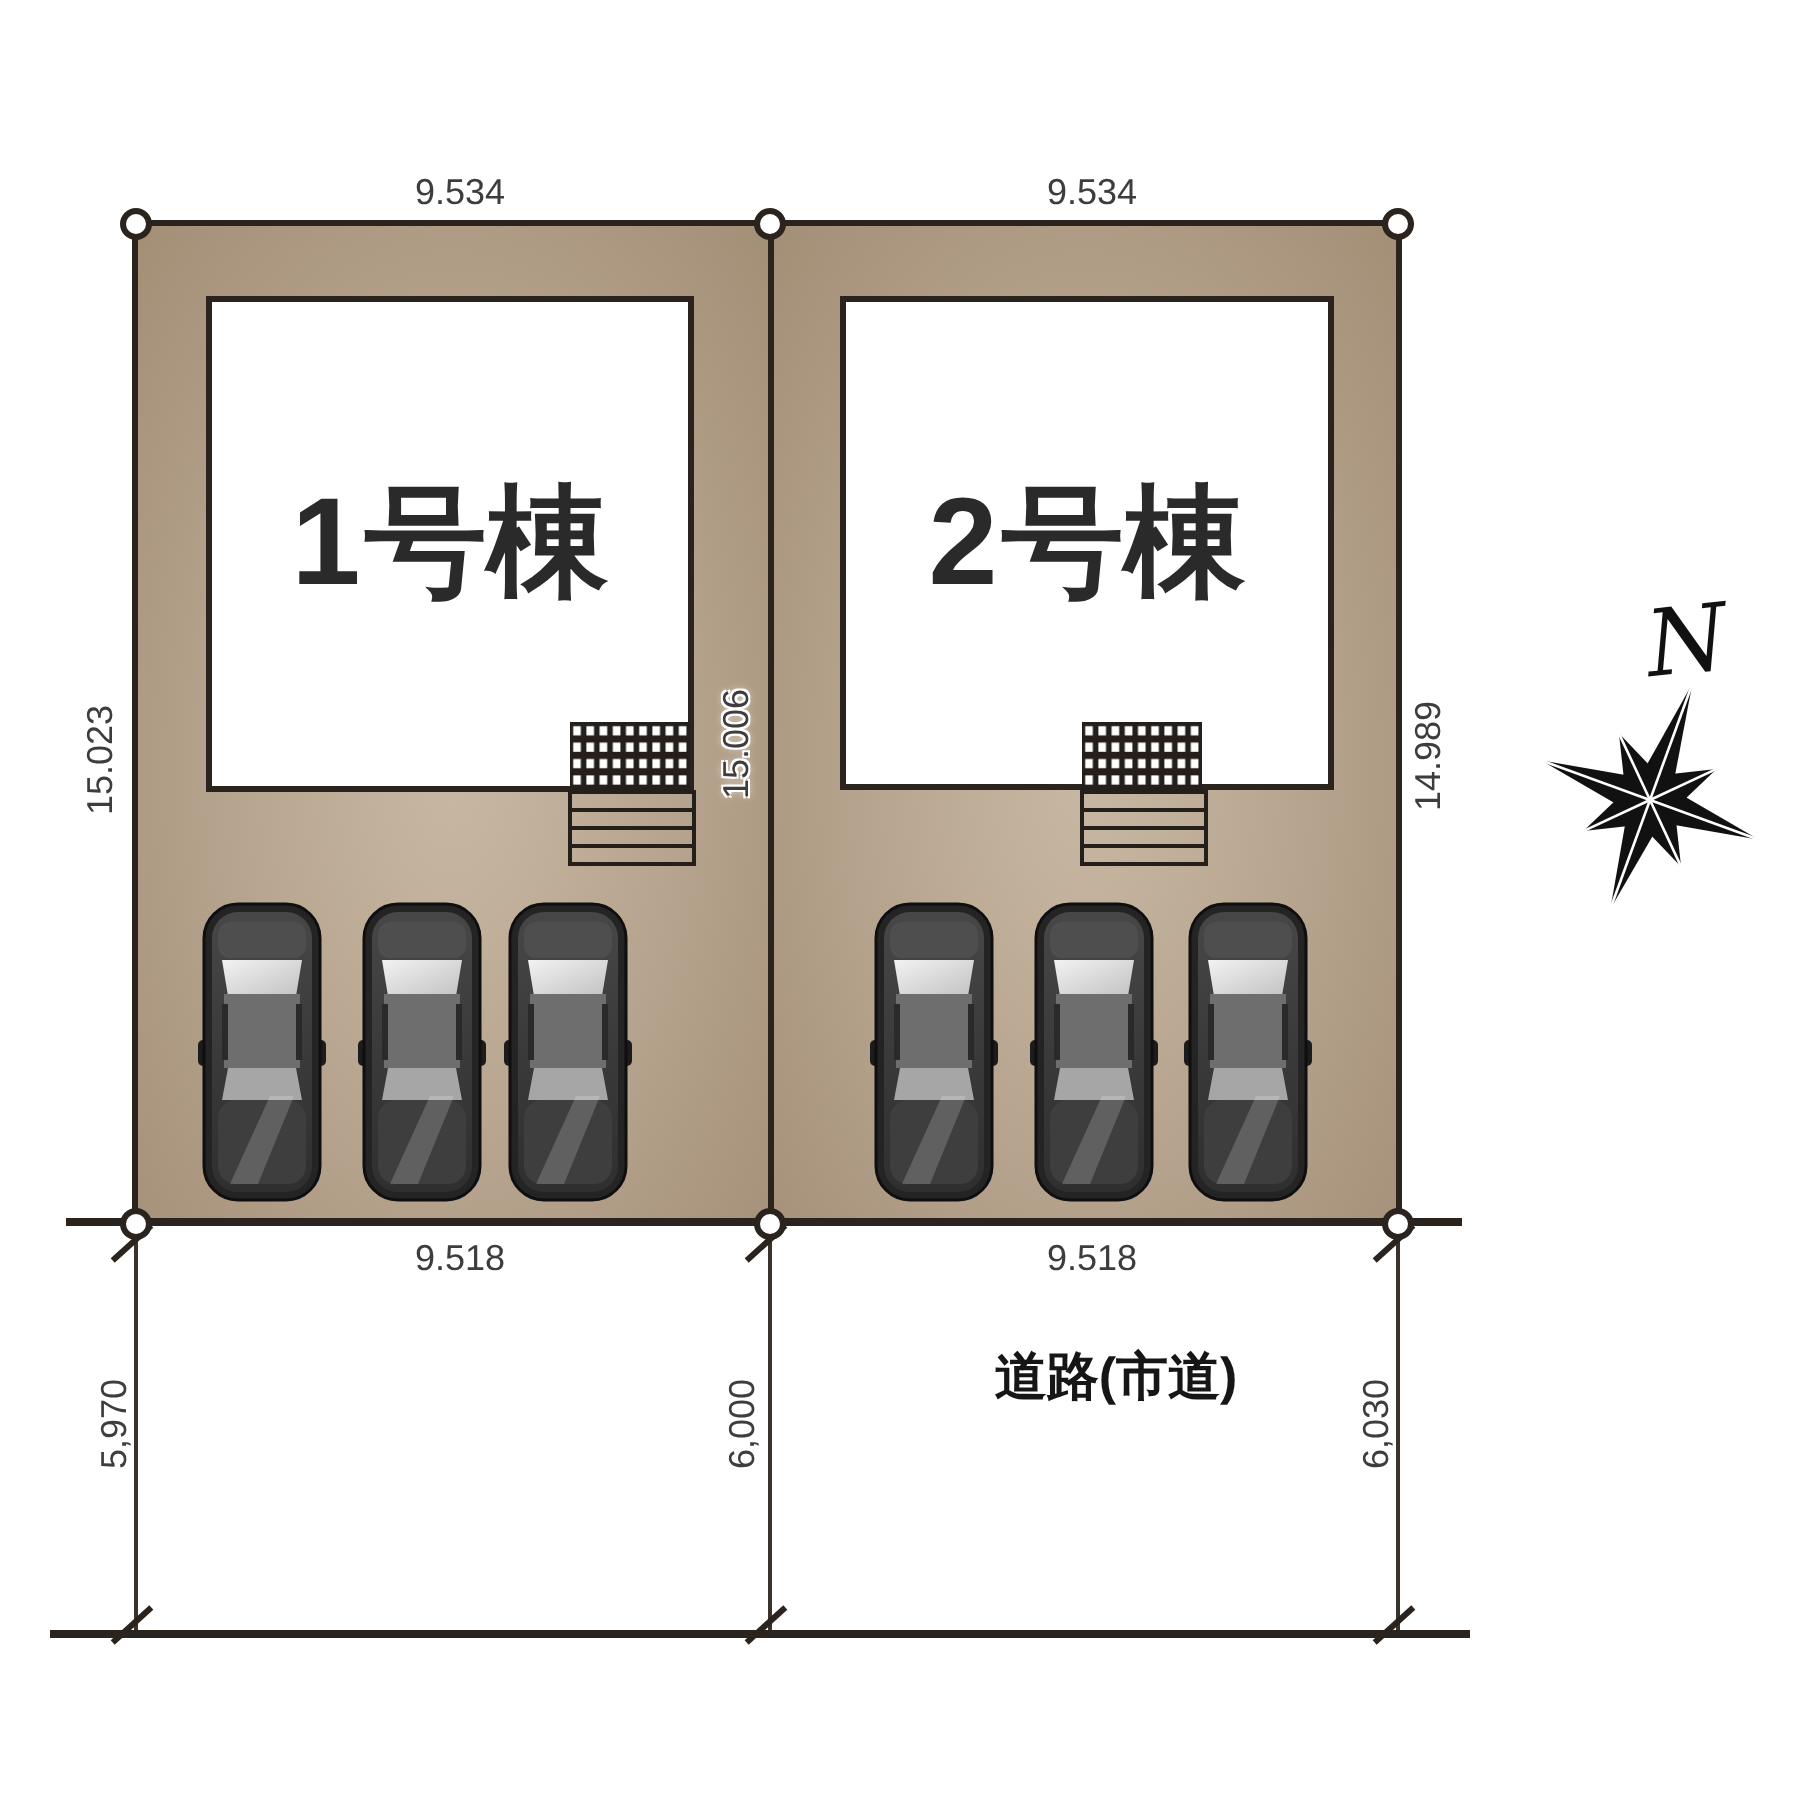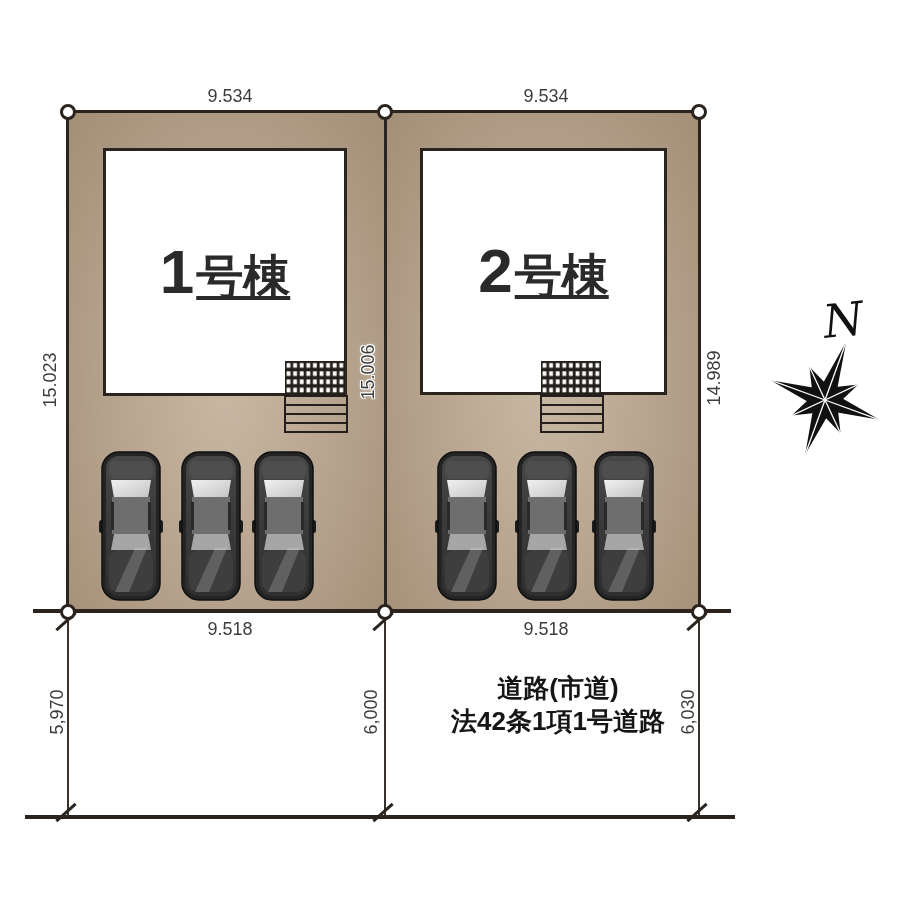--- a/index.html
+++ b/index.html
@@ -14,21 +14,21 @@
         background:radial-gradient(ellipse at 50% 55%, #c8b8a3 0%, #b5a28c 55%, #a38e76 100%);}
   #plot-1{width:315px;border-right:3px solid #2b241e;}
   #plot-2{flex:1;}
   
   .building{position:absolute;background:#ffffff;border:3px solid #2b241e;
             display:flex;align-items:center;justify-content:center;}
   #building-1{left:103px;top:148px;width:238px;height:242px;}
   #building-2{left:420px;top:148px;width:241px;height:241px;}
   .bldg-label{color:#2a2a2a;font-weight:600;white-space:nowrap;display:flex;align-items:baseline;}
   .bldg-num{font-size:62px;letter-spacing:2px;}
-  .bldg-suffix{font-size:47px;text-decoration:underline;}
+  .bldg-suffix{font-size:61px;}
   
   .corner{position:absolute;width:10px;height:10px;border-radius:50%;
           background:#ffffff;border:3px solid #2b241e;}
   
   .hline{position:absolute;background:#2b241e;}
   .vline{position:absolute;width:2px;background:#3a332c;}
   .tick{position:absolute;width:26px;height:3px;background:#2b241e;transform:rotate(-42deg);}
   
   .dim{position:absolute;font-size:18px;color:#3d3d3d;text-align:center;width:90px;}
   .rlabel{position:absolute;width:96px;height:20px;line-height:20px;text-align:center;
@@ -171,21 +171,20 @@
   <div class="rlabel" style="left:2px;top:370px">15.023</div>
   <div class="rlabel halo" style="left:320px;top:362px">15.006</div>
   <div class="rlabel" style="left:666px;top:368px">14.989</div>
 
   <div class="rlabel" style="left:9px;top:702px">5,970</div>
   <div class="rlabel" style="left:323px;top:702px">6,000</div>
   <div class="rlabel" style="left:640px;top:702px">6,030</div>
 
   <div id="road-label">
     <div>道路(市道)</div>
-    <div>法42条1項1号道路</div>
   </div>
 
   <svg id="compass" viewBox="0 0 145 185">
     <text x="93" y="48" text-anchor="middle" font-family="DejaVu Serif, serif" font-style="italic" font-size="46" fill="#111" transform="rotate(-6 93 48)">N</text>
     <g transform="translate(73,112) rotate(20)" stroke="none" fill="#111">
       <path d="M0,-62 L-8,-13 L0,0 L8,-13 Z"></path>
       <path d="M58,0 L13,-8 L0,0 L13,8 Z"></path>
       <path d="M0,58 L-8,13 L0,0 L8,13 Z"></path>
       <path d="M-58,0 L-13,-8 L0,0 L-13,8 Z"></path>
       <path d="M26,-26 L3.5,-14.9 L0,0 L14.9,-3.5 Z"></path>

